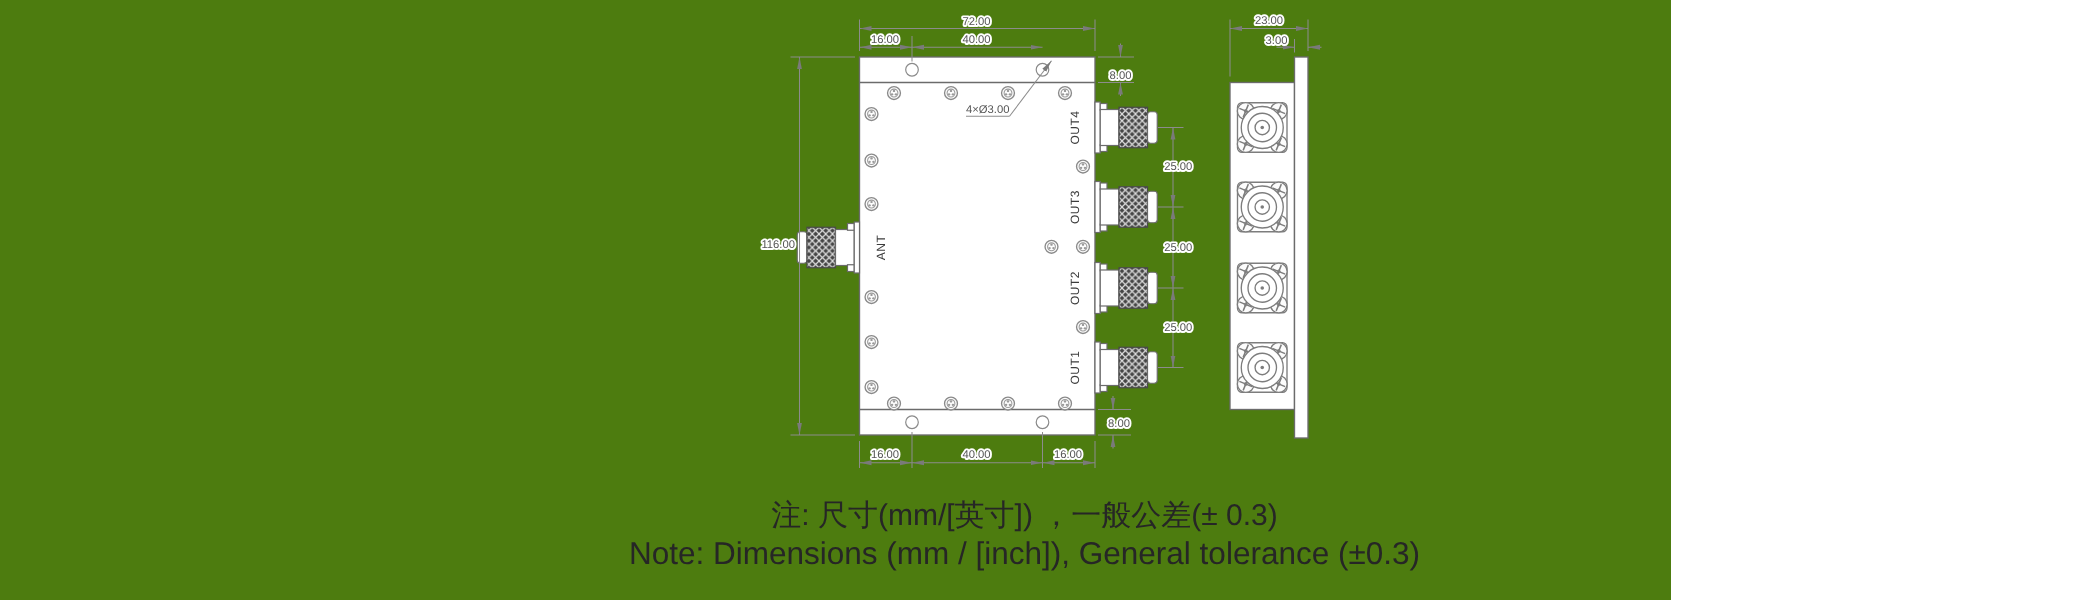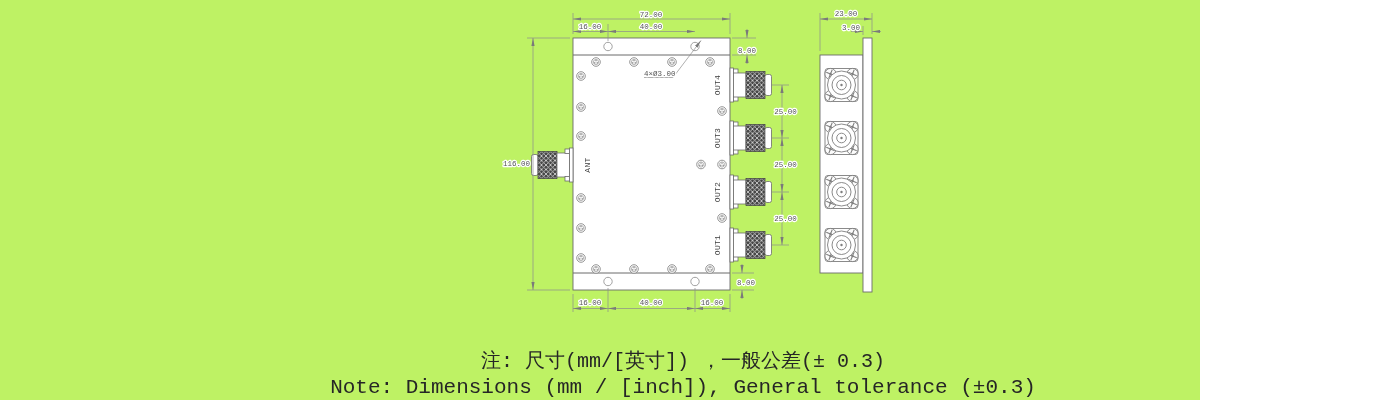--- a/index.html
+++ b/index.html
@@ -1,26 +1,26 @@
 <!DOCTYPE html>
 <html><head>
 <meta charset="utf-8">
 <style>
   html,body{margin:0;padding:0;background:#fff;}
-  .canvas{position:relative;width:1200px;height:400px;background:#bef264;overflow:hidden;
-          font-family:Liberation Mono, monospace;}
+  .canvas{position:relative;width:1114px;height:400px;background:#4d7c0f;overflow:hidden;
+          font-family:Liberation Sans, sans-serif;}
   svg{position:absolute;left:0;top:0;}
   .o  {fill:none;stroke:#6b6b6b;stroke-width:1;}
   .o2 {fill:#ffffff;stroke:#6b6b6b;stroke-width:0.9;}
   .o3 {fill:#ffffff;stroke:#8a8a8a;stroke-width:0.8;}
   .d  {stroke:#8c8c8c;stroke-width:0.7;fill:none;}
   .dt {font-size:7.5px;fill:#555;paint-order:stroke;stroke:#fff;stroke-width:2.5px;stroke-linejoin:round;}
   .pl {font-size:8px;fill:#3c3c3c;letter-spacing:0.3px;}
   .note{position:absolute;top:331px;left:0;width:1366px;text-align:center;color:#262626;}
-  .note .zh{font-size:20px;line-height:26px;margin-top:18px;}
+  .note .zh{font-size:20px;line-height:26px;}
   .note .en{font-size:21px;line-height:26px;text-align:center;}
 </style>
 </head>
 <body>
 
 <div class="canvas">
 
 <svg width="1400" height="400" viewBox="0 0 1400 400">
   <defs>
     <marker id="arr" viewBox="0 0 8 4" refX="8" refY="2" markerWidth="8" markerHeight="4" markerUnits="userSpaceOnUse" orient="auto-start-reverse">

